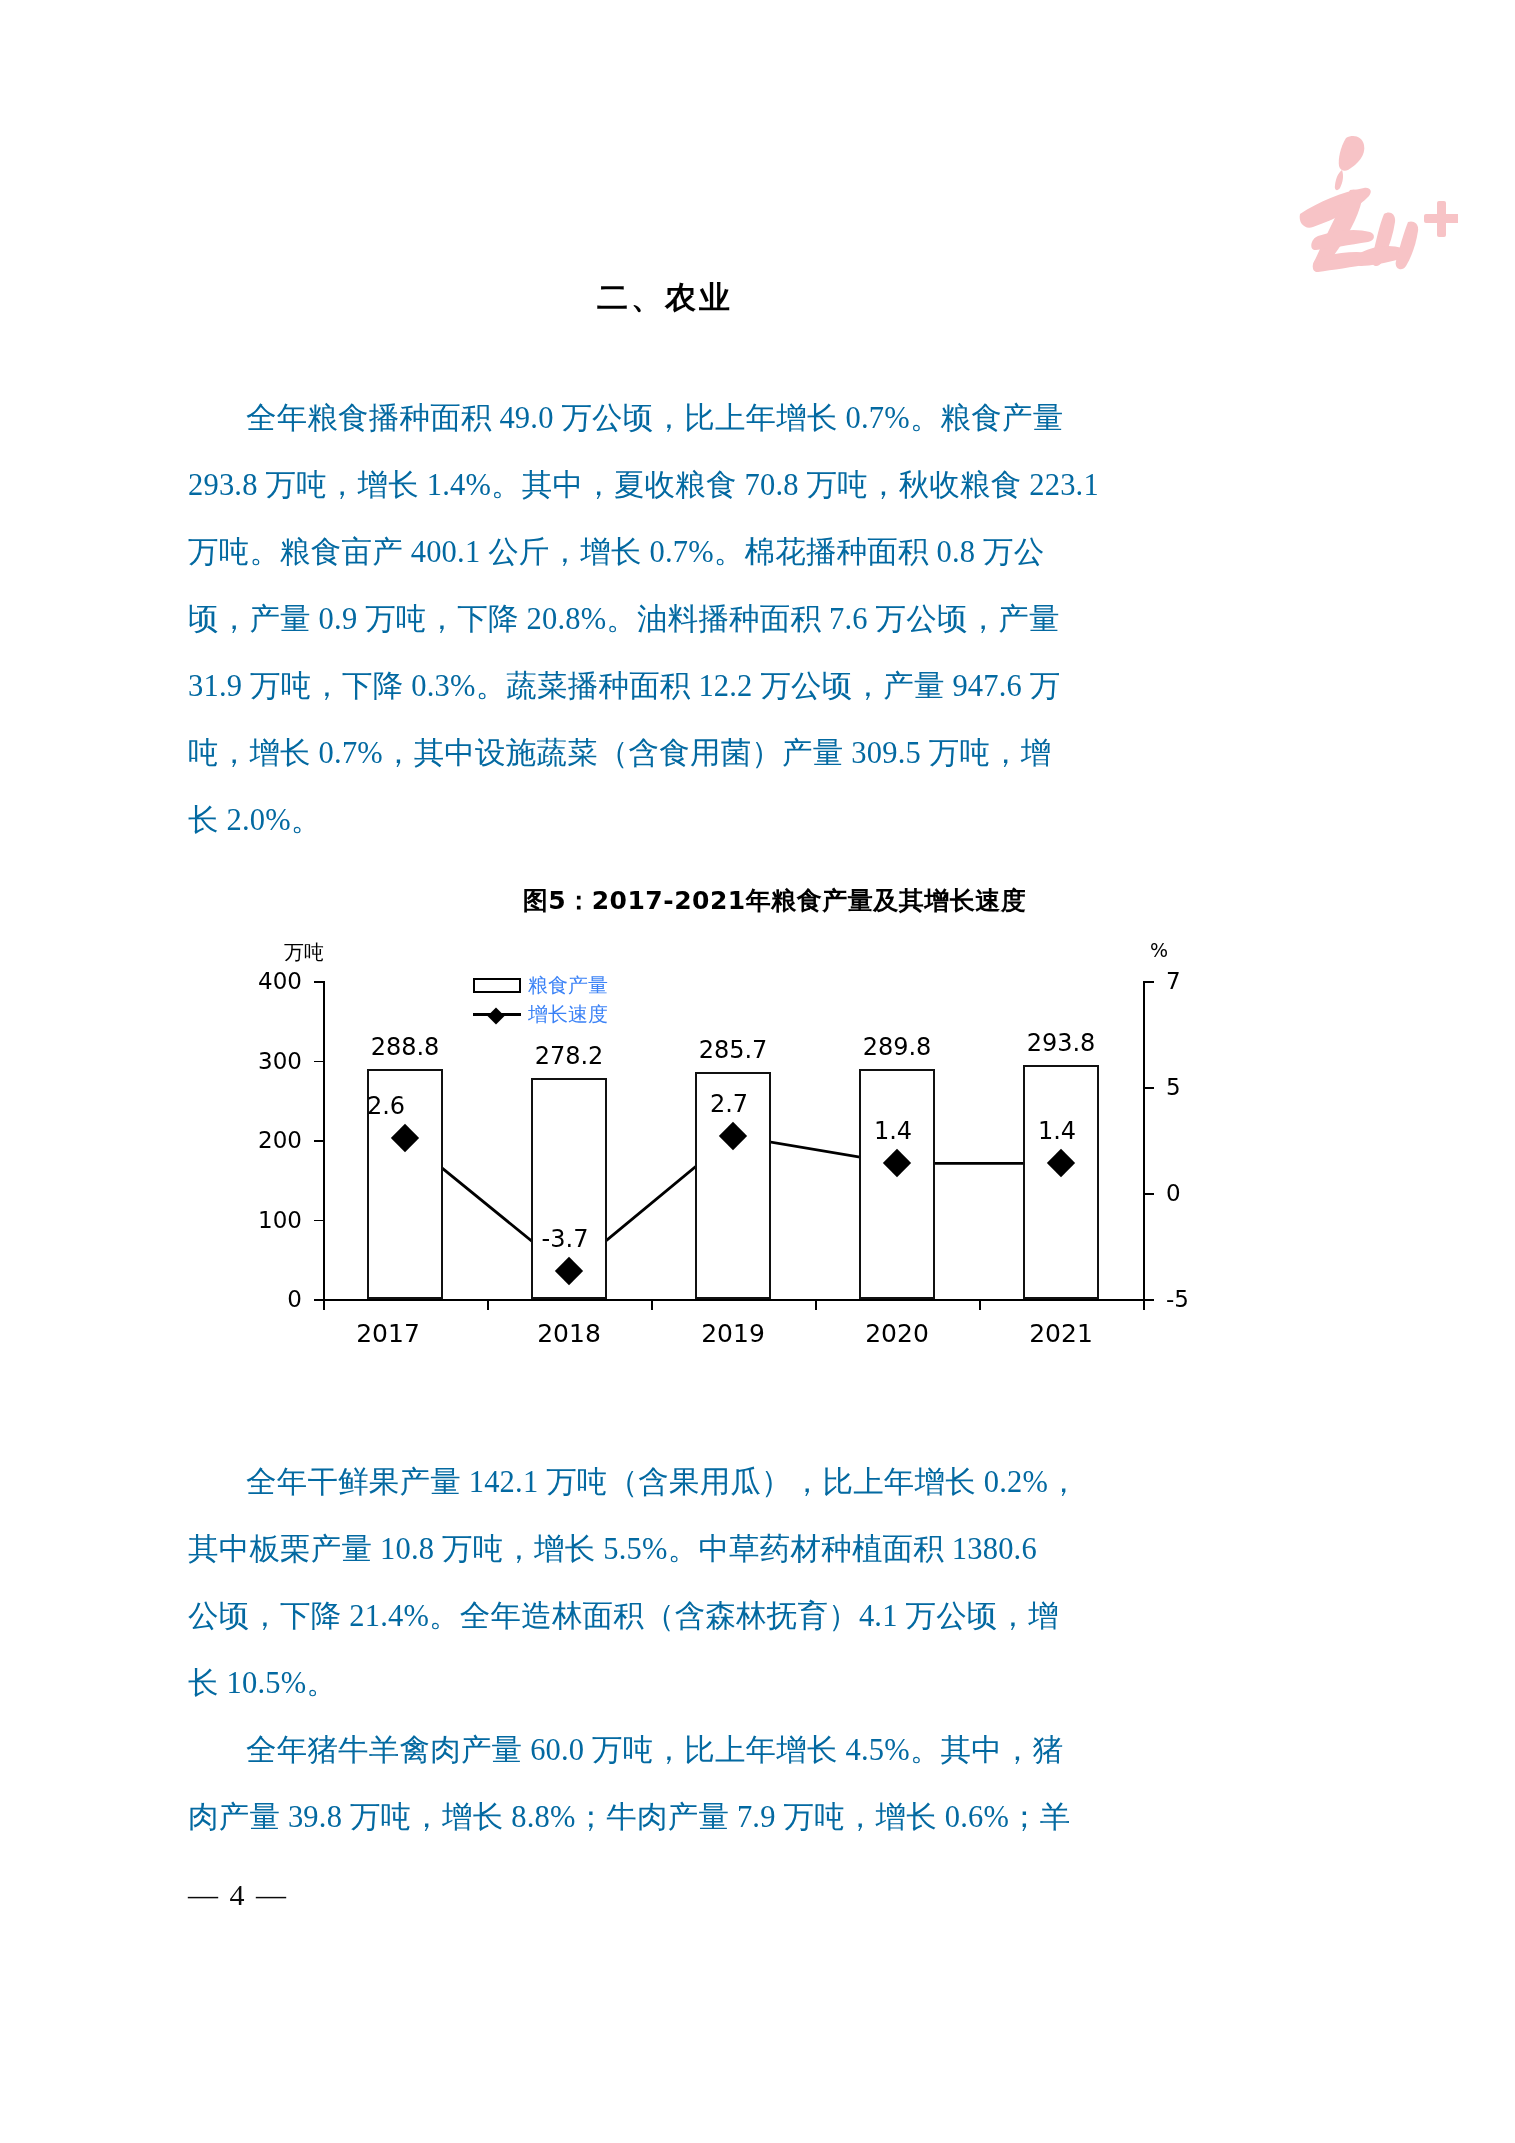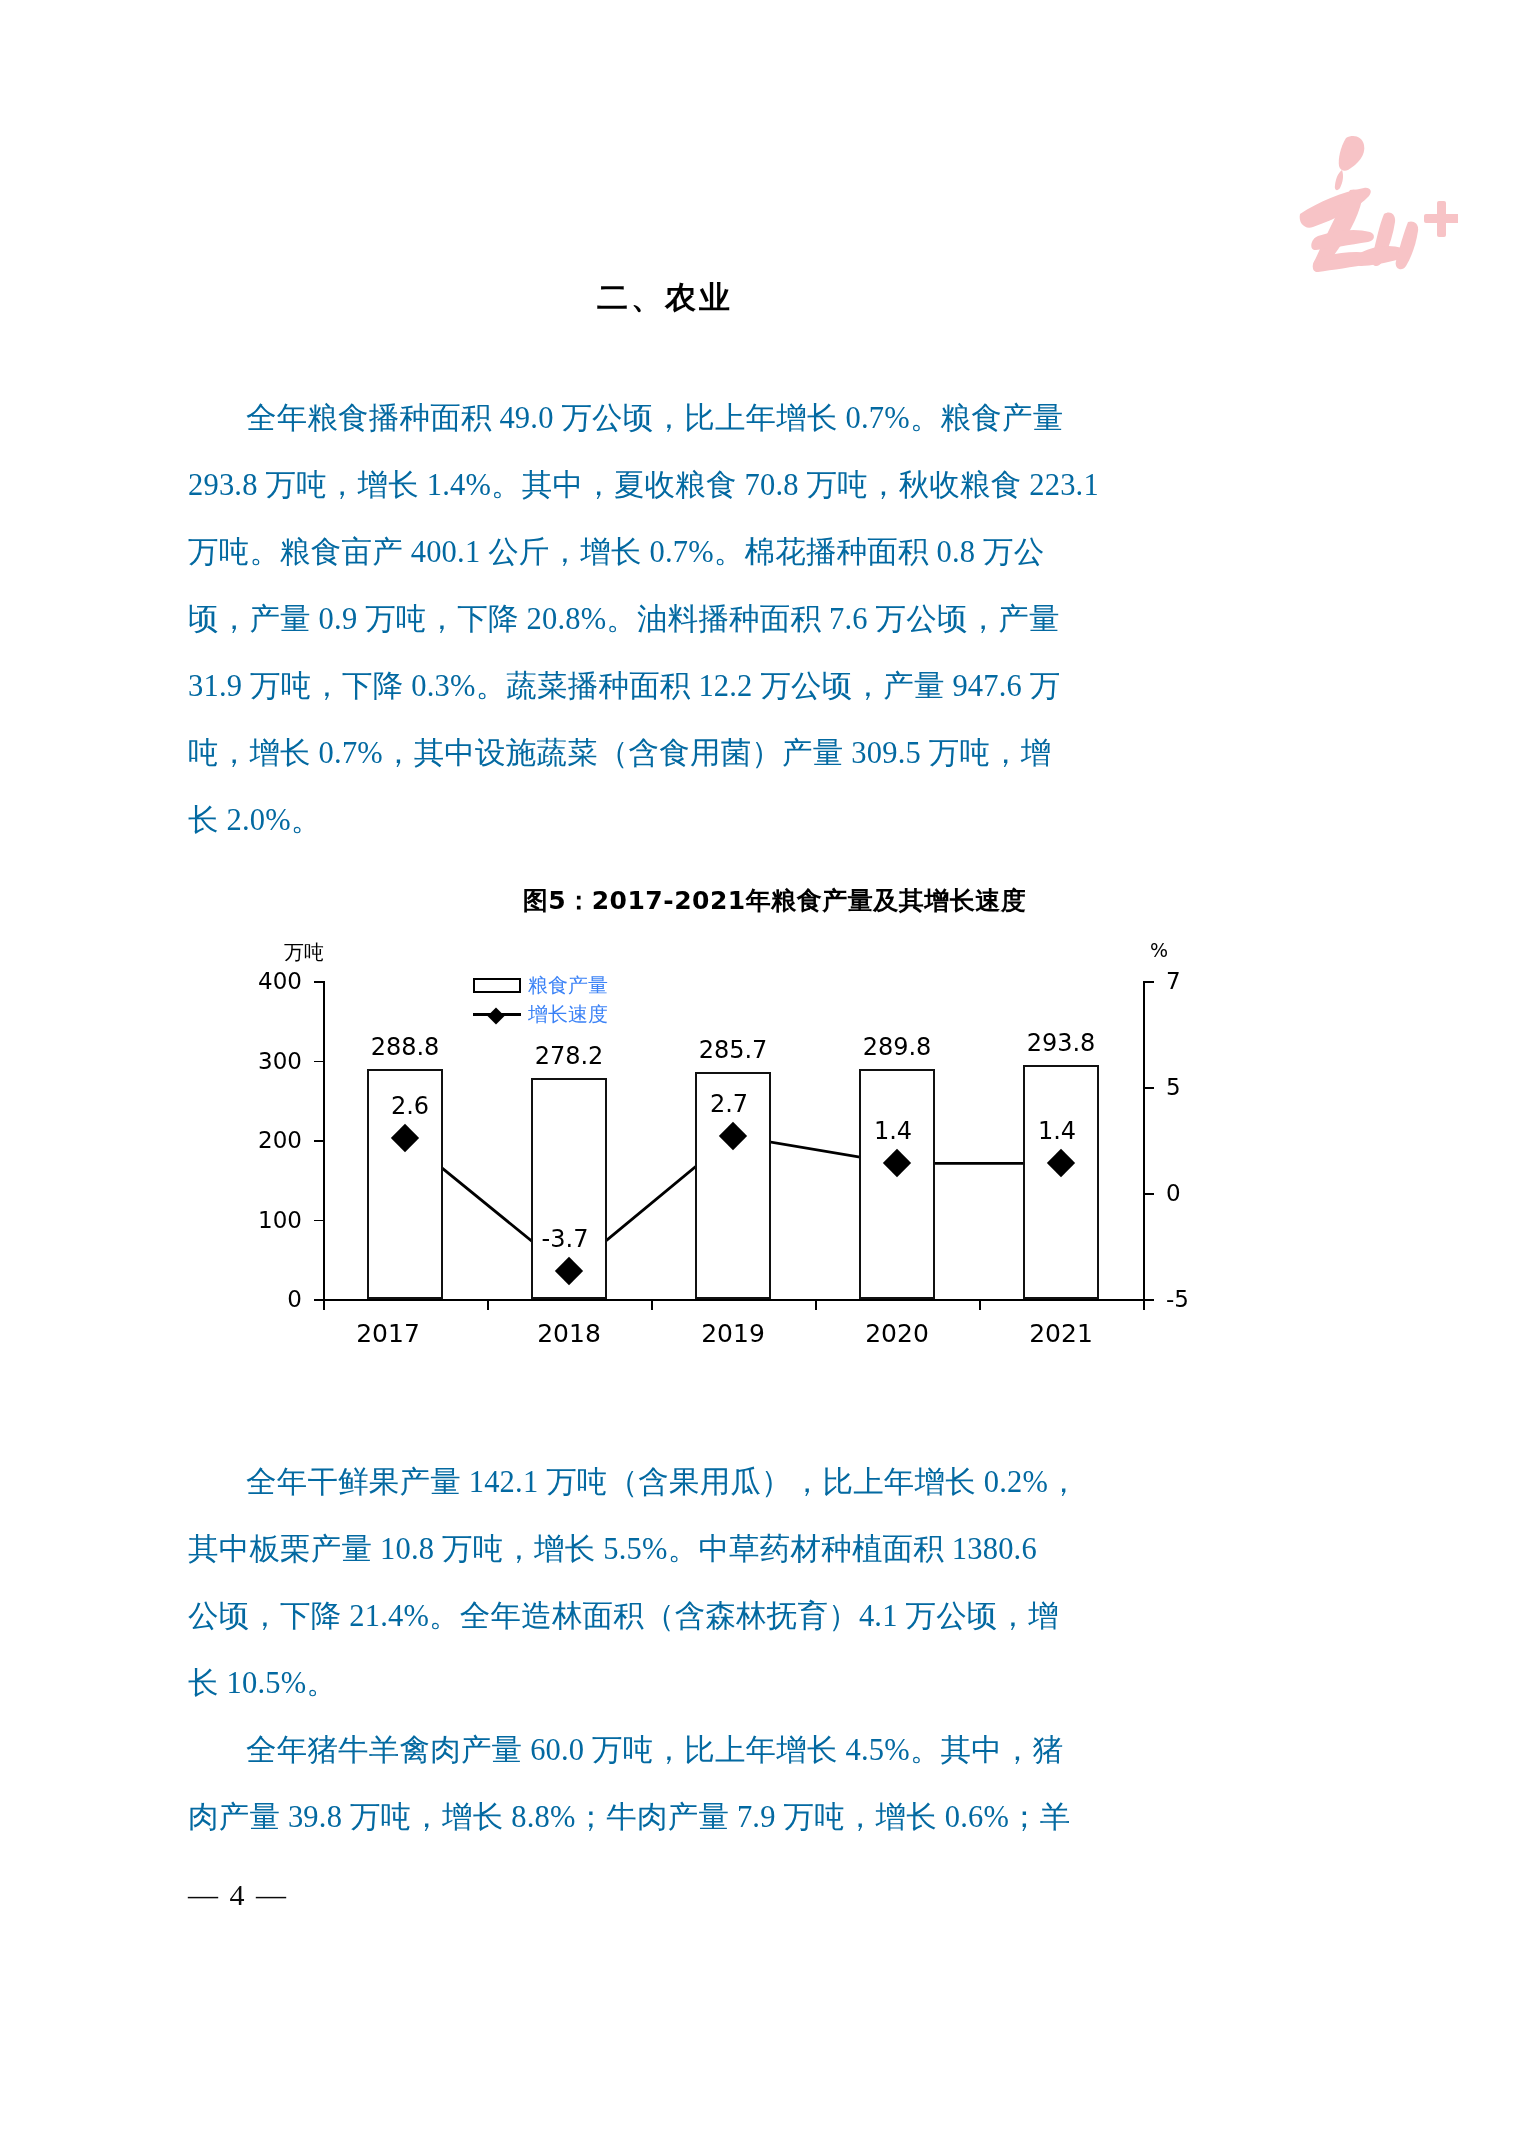--- a/index.html
+++ b/index.html
@@ -361,21 +361,21 @@
           <div class="bar" style="left: 671px; width: 76px; height: 230.391px; bottom: 104px;"></div>
           <div class="bar-label" style="left: 709px; top: 99.609px;">289.8</div>
           <div class="xtick" style="left: 627px;"></div>
           <div class="xlab" style="left: 709px;">2020</div>
           <div class="bar" style="left: 835px; width: 76px; height: 233.571px; bottom: 104px;"></div>
           <div class="bar-label" style="left: 873px; top: 96.429px;">293.8</div>
           <div class="xtick" style="left: 791px;"></div>
           <div class="xlab" style="left: 873px;">2021</div>
           <div class="xtick" style="left: 955px;"></div>
           <div class="marker" style="left: 217px; top: 204.88px;"></div>
-          <div class="point-label" style="left: 222px; top: 158.88px;">2.6</div>
+          <div class="point-label" style="left: 198px; top: 158.88px;">2.6</div>
           <div class="marker" style="left: 381px; top: 338.44px;"></div>
           <div class="point-label" style="left: 377px; top: 292.44px; text-align: right;">-3.7</div>
           <div class="marker" style="left: 545px; top: 202.76px;"></div>
           <div class="point-label" style="left: 541px; top: 156.76px;">2.7</div>
           <div class="marker" style="left: 709px; top: 230.32px;"></div>
           <div class="point-label" style="left: 705px; top: 184.32px;">1.4</div>
           <div class="marker" style="left: 873px; top: 230.32px;"></div>
           <div class="point-label" style="left: 869px; top: 184.32px;">1.4</div>
         </div>
     </div>

